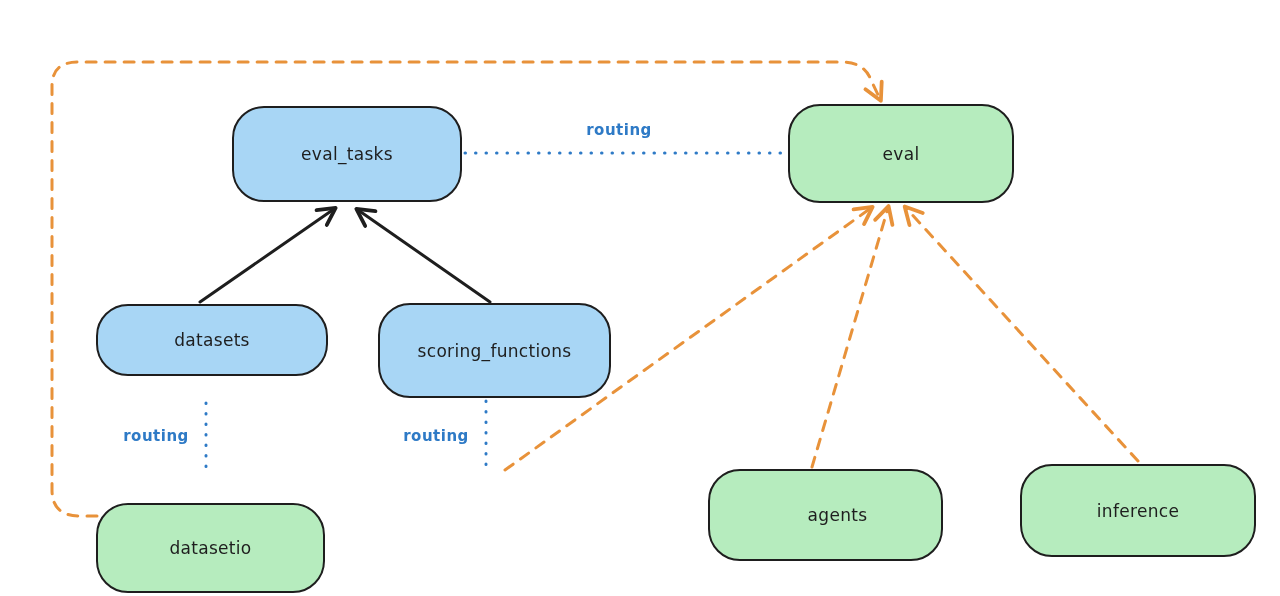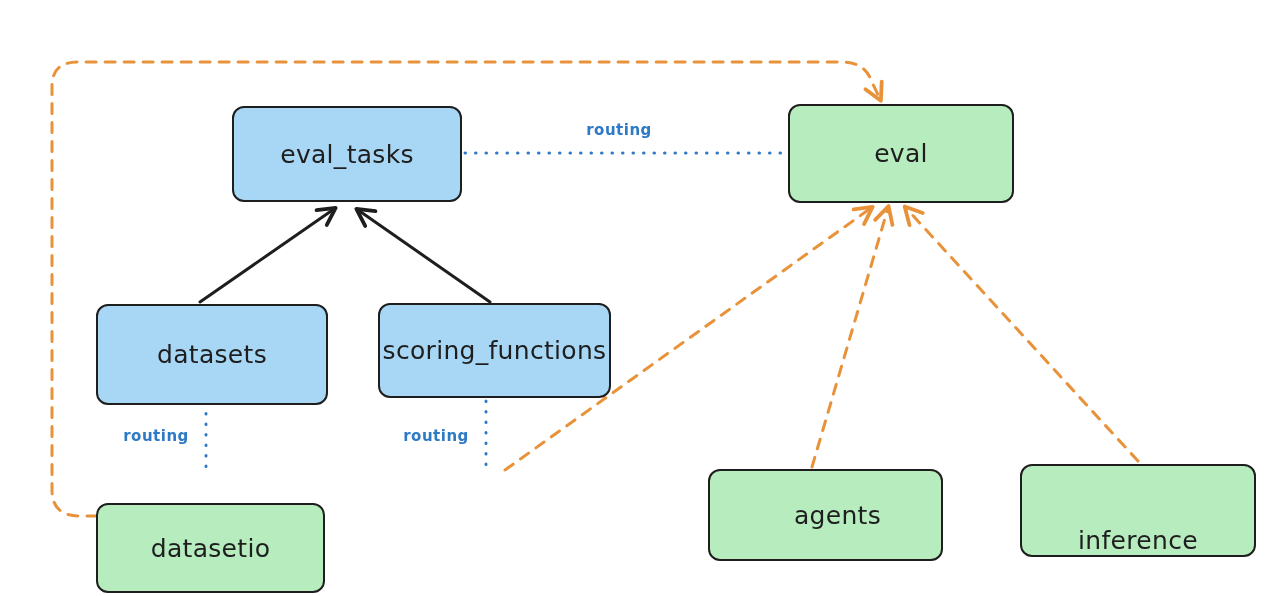--- a/index.html
+++ b/index.html
@@ -21,25 +21,25 @@
   .edges{position:absolute;left:0;top:0;width:1280px;height:596px;}
   .edge-black{stroke:var(--stroke);stroke-width:3;fill:none;stroke-linecap:round;}
   .edge-blue-dotted{stroke:var(--routing-blue);stroke-width:3;fill:none;stroke-linecap:round;stroke-dasharray:0.5 10;}
   .edge-orange{stroke:var(--orange);stroke-width:3;fill:none;stroke-linecap:round;stroke-dasharray:10 9;stroke-linejoin:round;}
   .ah-black-path{stroke:var(--stroke);}
   .ah-orange-path{stroke:var(--orange);}
 
   .node{
     position:absolute;
     border:2.5px solid var(--stroke);
-    border-radius:12px;
+    border-radius:32px;
     display:flex;align-items:center;justify-content:center;
     box-sizing:border-box;
     color:var(--stroke);
-    font-size:25px;
+    font-size:17px;
     letter-spacing:0.3px;
   }
   .node.blue{background:var(--blue-fill);}
   .node.green{background:var(--green-fill);}
 
   .edge-label{
     position:absolute;
     transform:translate(-50%,-50%);
     color:var(--routing-blue);
     font-size:15px;
@@ -77,38 +77,38 @@
   </svg>
 
   <div class="node blue" style="left:232px;top:106px;width:230px;height:96px;">
     <span>eval_tasks</span>
   </div>
 
   <div class="node green" style="left:788px;top:104px;width:226px;height:99px;justify-content:center;">
     <span>eval</span>
   </div>
 
-  <div class="node blue" style="left:96px;top:304px;width:232px;height:101px;">
+  <div class="node blue" style="left:96px;top:304px;width:232px;height:72px;">
     <span>datasets</span>
   </div>
 
   <div class="node blue" style="left:378px;top:303px;width:233px;height:95px;">
     <span>scoring_functions</span>
   </div>
 
   <div class="node green" style="left:96px;top:475px;width:229px;height:90px;margin-top:28px;">
     <span>datasetio</span>
   </div>
 
 
   <div class="node green" style="left:708px;top:469px;width:235px;height:92px;padding-left:24px;">
     <span>agents</span>
   </div>
 
-  <div class="node green" style="left:1020px;top:464px;width:236px;height:93px;align-items:flex-end;">
+  <div class="node green" style="left:1020px;top:464px;width:236px;height:93px;">
     <span>inference</span>
   </div>
 
   <div class="edge-label" style="left:619px;top:130px;">routing</div>
   <div class="edge-label" style="left:156px;top:436px;">routing</div>
   <div class="edge-label" style="left:436px;top:436px;">routing</div>
 
 </div>
 
 </body></html>

